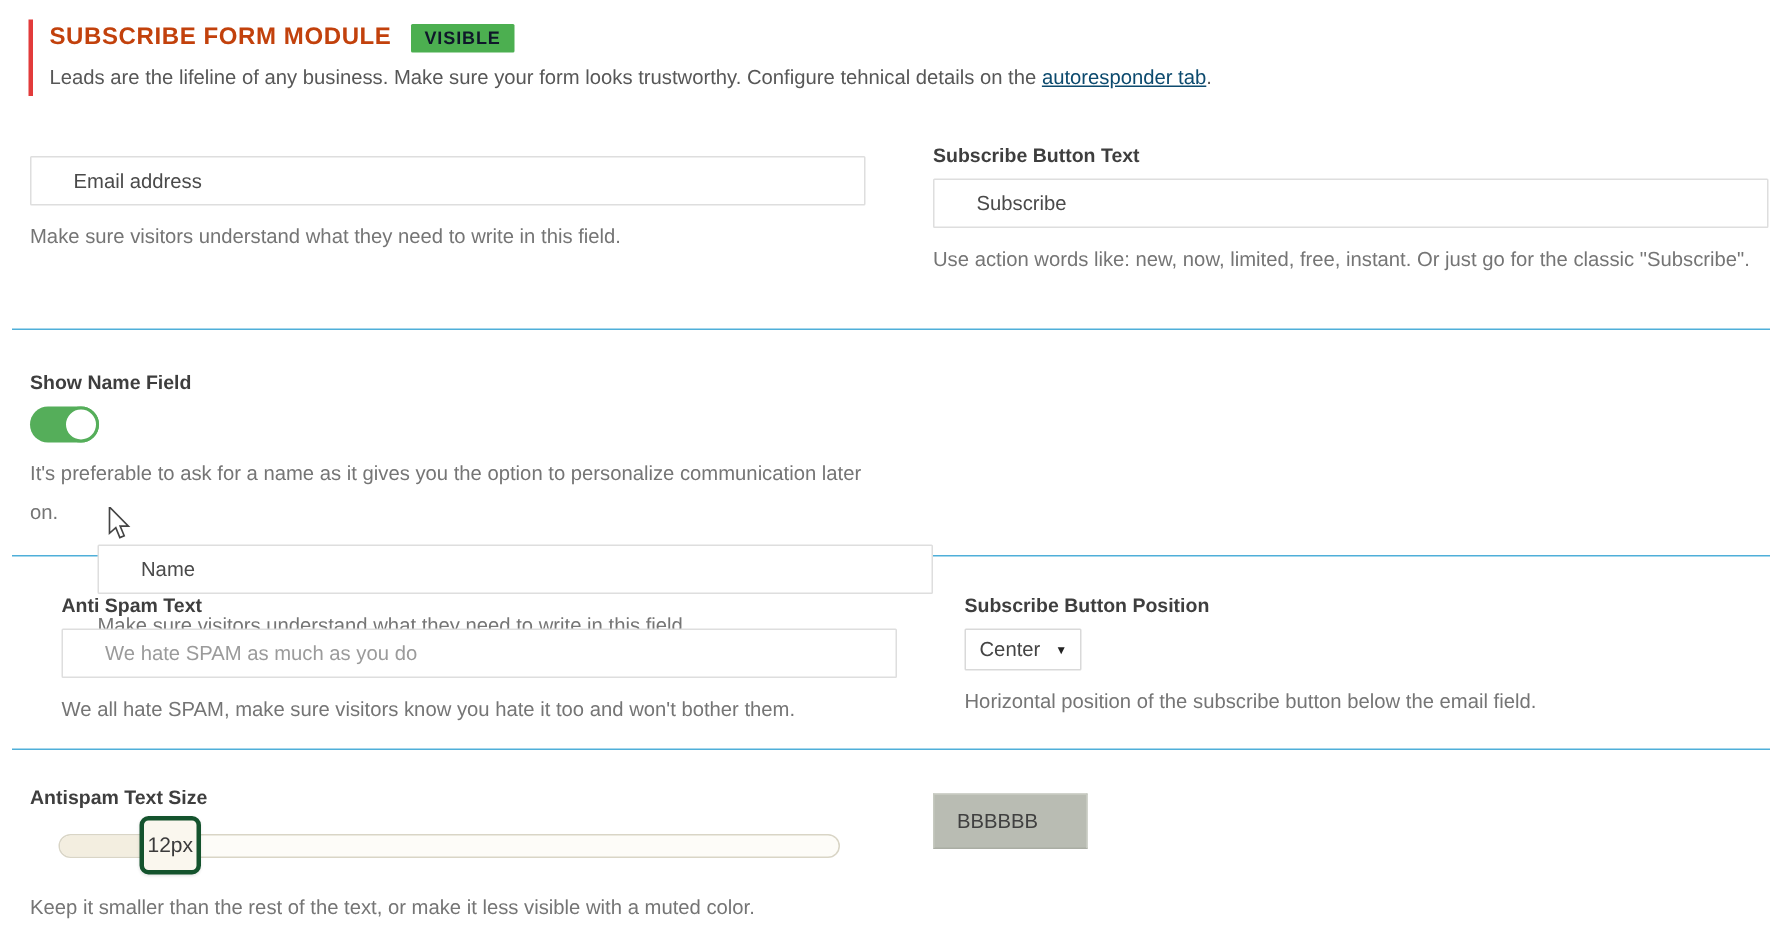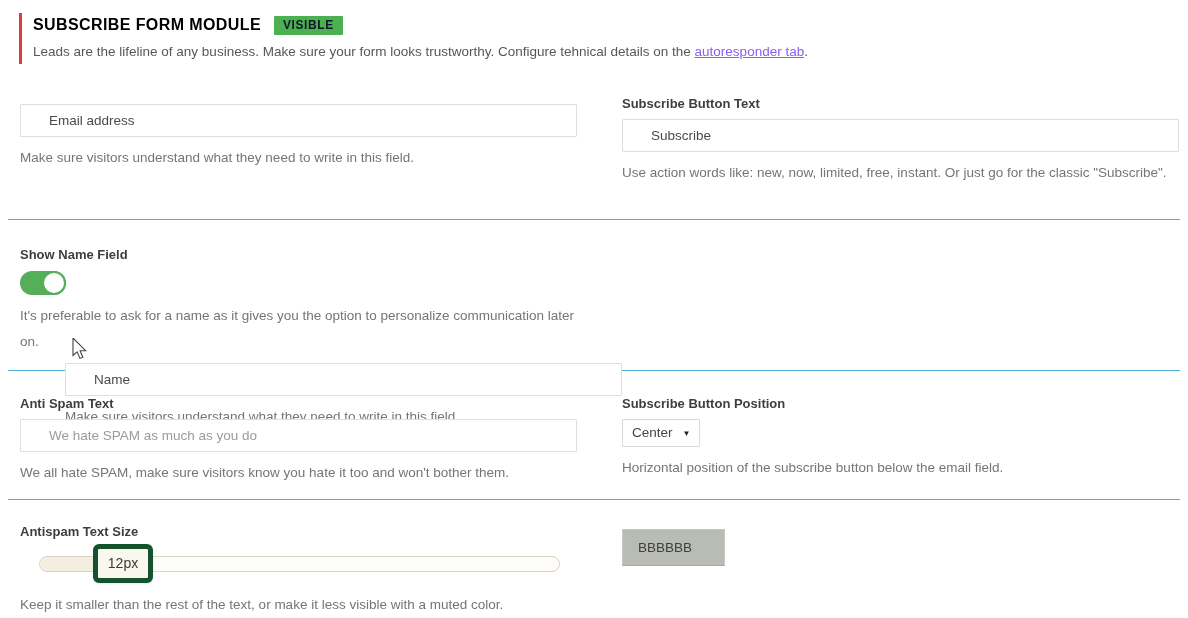--- a/index.html
+++ b/index.html
@@ -9,39 +9,39 @@
     font-family:"Liberation Sans", sans-serif; color:#3f3f3f; overflow:hidden;
   }
   
   .module-header {
     margin:13px 0 0 19px;
     border-left:3px solid #e23b3b;
     padding:1px 0 2px 11px;
   }
   .title-line { display:flex; align-items:center; height:22px; }
   .module-title {
-    font-size:16px; font-weight:bold; letter-spacing:.4px; color:#000000;text-align:right;
+    font-size:16px; font-weight:bold; letter-spacing:.4px; color:#c2410c;text-align:right;
   }
   .status-badge {
     margin-left:13px; background:#4caf50; color:#0f172a;
     font-size:12px; font-weight:600; letter-spacing:.6px;
     padding:3px 9px 4px; line-height:1; border-radius:1px;
   }
   .module-desc {
     margin-top:7px; font-size:13.5px; color:#575757; line-height:1.4;
   }
-  .module-desc a { color:#8b5cf6; text-decoration:underline; cursor:pointer; }
+  .module-desc a { color:#0c4a6e; text-decoration:underline; cursor:pointer; }
   
   .row { display:flex; padding-left:20px; padding-right:9px; }
   .col { width:557px; }
   .col + .col { margin-left:45px; }
   .divider { border:none; border-top:1px solid #4fafd9; margin:0 8px; height:0; }
   .row-1 { height:155px; padding-top:32px; }
   .row-2 { height:150px; padding-top:27px;flex-direction:column; }
-  .row-3 { height:128px; padding-top:25px; }
+  .row-3 { height:128px; padding-top:25px;margin-left:21px; }
   .row-4 { height:120px; padding-top:24px; }
   .field-label {
     display:block; font-size:13px; font-weight:bold; color:#3e3e3e; line-height:15px;
   }
   .text-input {
     margin-top:8px; width:557px; height:33px; border:1px solid #dedede;
     background:#fff; font-family:"Liberation Sans", sans-serif;
     font-size:13.5px; color:#4a4a4a; padding:0 28px; outline:none; border-radius:1px;
   }
   .text-input::placeholder { color:#9b9b9b; opacity:1; }
@@ -69,22 +69,22 @@
   .slider-wrap { position:relative; height:42px; }
   .slider-track {
     position:absolute; left:19px; top:17px; width:521px; height:16px;
     border:1px solid #d9d5c6; border-radius:9px; background:#fdfcf8; cursor:pointer;
   }
   .slider-fill {
     position:absolute; left:0; top:0; bottom:0; width:78px;
     background:#f3eee0; border-radius:8px 0 0 8px;
   }
   .slider-handle {
-    position:absolute; left:53px; top:-13px; width:60px; height:39px;
-    background:#faf7ee; border:5px solid #14532d; border-radius:6px;
+    position:absolute; left:53px; top:-13px; width:41px; height:39px;
+    background:#faf7ee; border:3px solid #14532d; border-radius:6px;
     display:flex; align-items:center; justify-content:center;
     font-size:14px; color:#3b3b3b; cursor:grab;
     box-shadow:0 1px 2px rgba(0,0,0,.1);
   }
   .help-slider { margin-top:11px; }
   
   .color-swatch {
     margin-top:5px; width:103px; height:37px; background:#b9bcb3;
     border:1px solid #c6c9c0; border-bottom-color:#aaada4;
     font-size:13.5px; color:#404040; line-height:35px; padding-left:15px;

